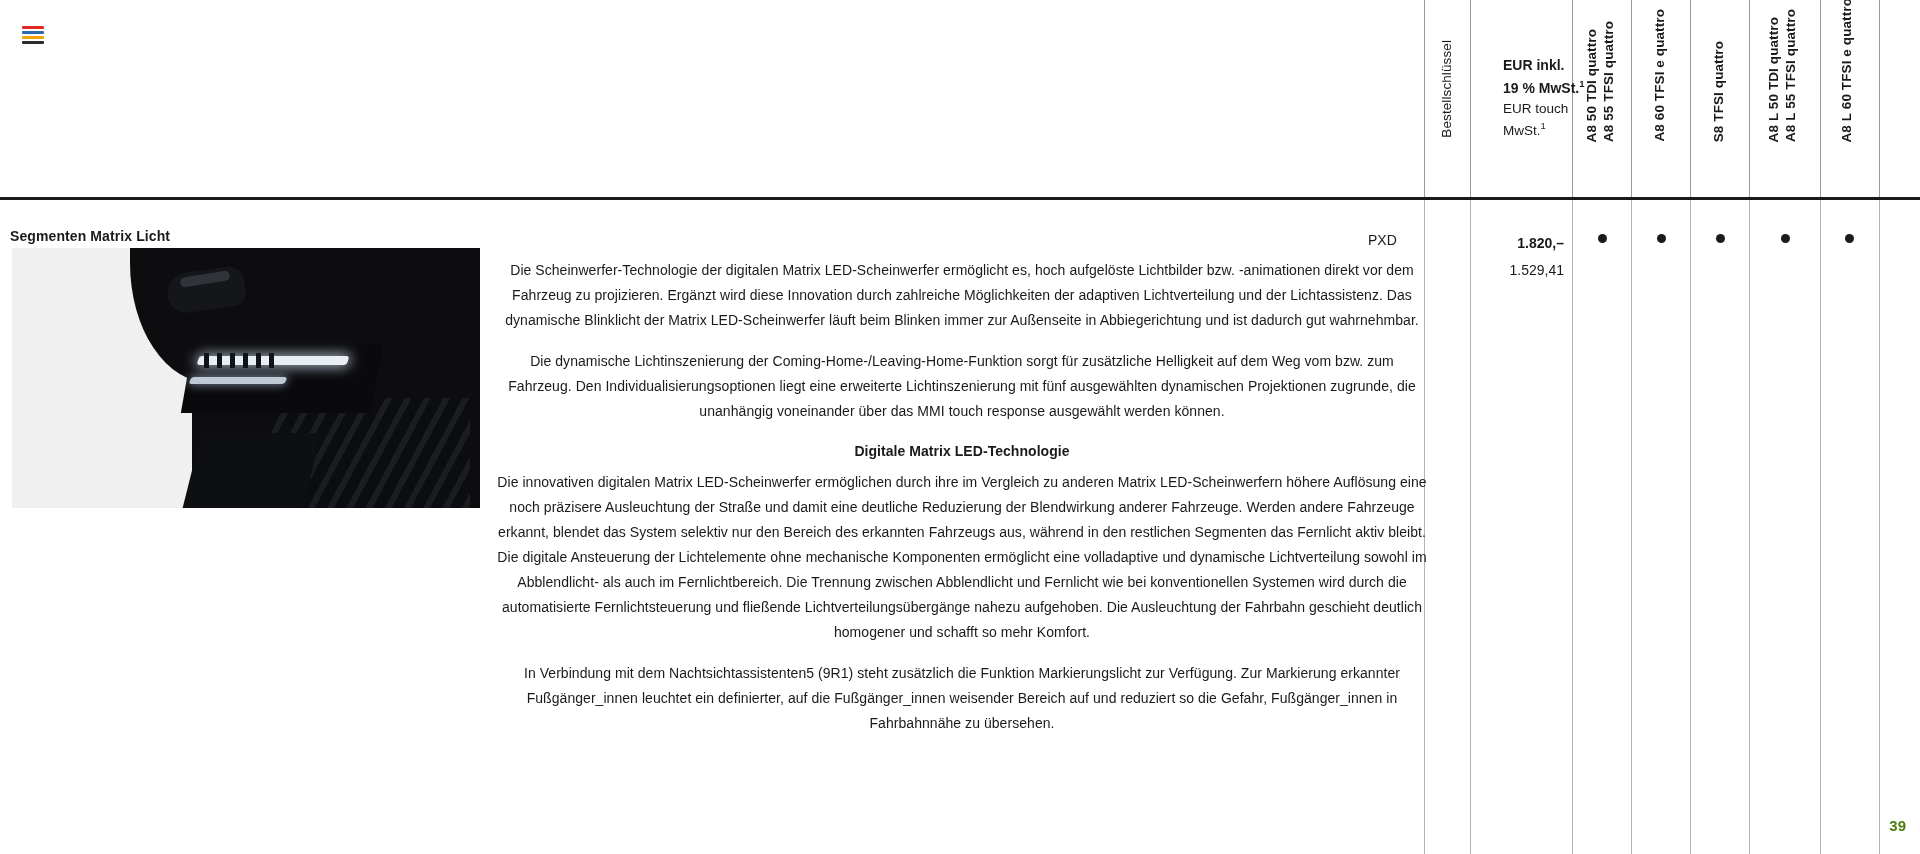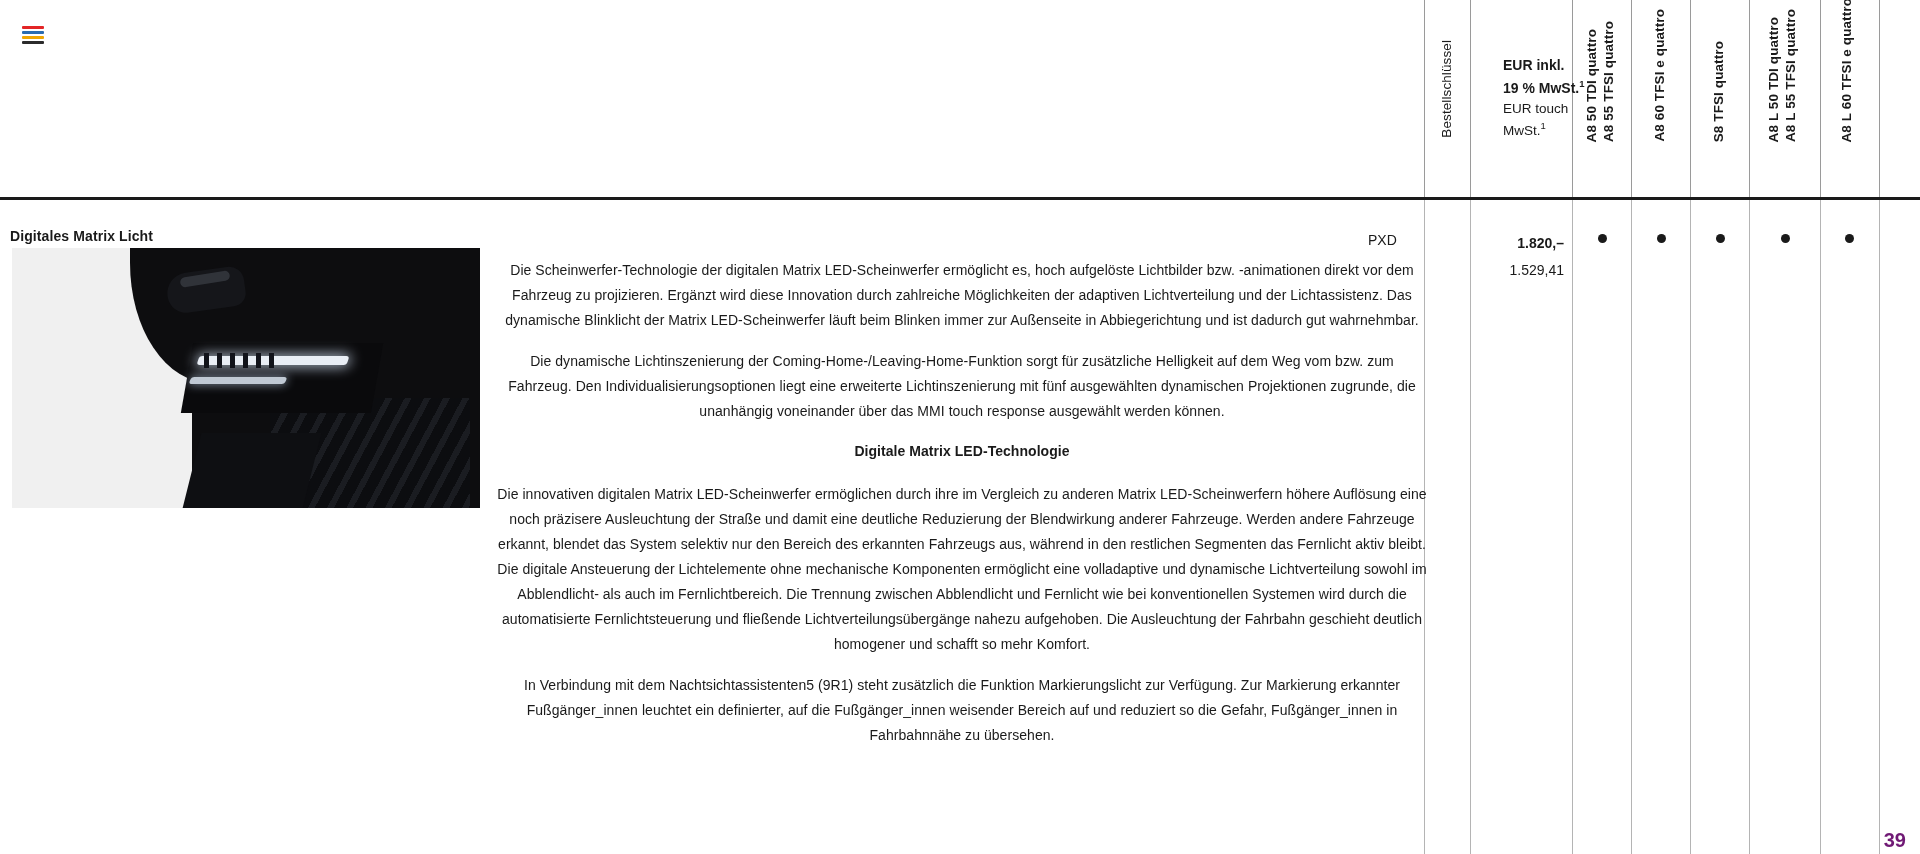--- a/index.html
+++ b/index.html
@@ -224,21 +224,21 @@
   }
   .content p {
     margin: 0 0 16px 0;
     font-size: 14px;
     line-height: 1.78;
     letter-spacing: 0.05px;
     text-align: center;
   }
   .content p.sub {
     font-weight: bold;
-    margin-bottom: 18px;
+    margin-bottom: 6px;
   }
 
   
   .key-cell {
     position: absolute;
     left: 1368px;
     top: 232px;
     font-size: 14px;
   }
   .price-cell {
@@ -257,24 +257,24 @@
     width: 9px;
     height: 9px;
     border-radius: 50%;
     background: #1a1a1a;
     top: 234px;
   }
 
   .pagenum {
     position: absolute;
     right: 14px;
-    bottom: 2px;
-    font-size: 20px;
+    bottom: 20px;
+    font-size: 15px;
     font-weight: bold;
-    color: #701a75;
+    color: #4d7c0f;
   }
 </style>
 </head>
 <body>
 
 <div class="logo-wrap">
   <div class="logo-bar b1"></div>
   <div class="logo-bar b2"></div>
   <div class="logo-bar b3"></div>
   <div class="logo-bar b4"></div>
@@ -317,21 +317,21 @@
 
 <div class="vsep-full" style="left:1424px; top:200px; height:654px;"></div>
 <div class="vsep-full" style="left:1470px; top:200px; height:654px;"></div>
 <div class="vsep-full" style="left:1572px; top:200px; height:654px;"></div>
 <div class="vsep-full" style="left:1631px; top:200px; height:654px;"></div>
 <div class="vsep-full" style="left:1690px; top:200px; height:654px;"></div>
 <div class="vsep-full" style="left:1749px; top:200px; height:654px;"></div>
 <div class="vsep-full" style="left:1820px; top:200px; height:654px;"></div>
 <div class="vsep-full" style="left:1879px; top:200px; height:654px;"></div>
 
-<div class="row-title">Digitales Matrix Licht</div>
+<div class="row-title">Segmenten Matrix Licht</div>
 
 <div class="photo">
   <div class="car"></div>
   <div class="hood"></div>
   <div class="grille"></div>
   <div class="bumper"></div>
   <div class="lamp-body"></div>
   <div class="drl"></div>
   <div class="drl2"></div>
   <div class="pix" style="left:192px"></div>

